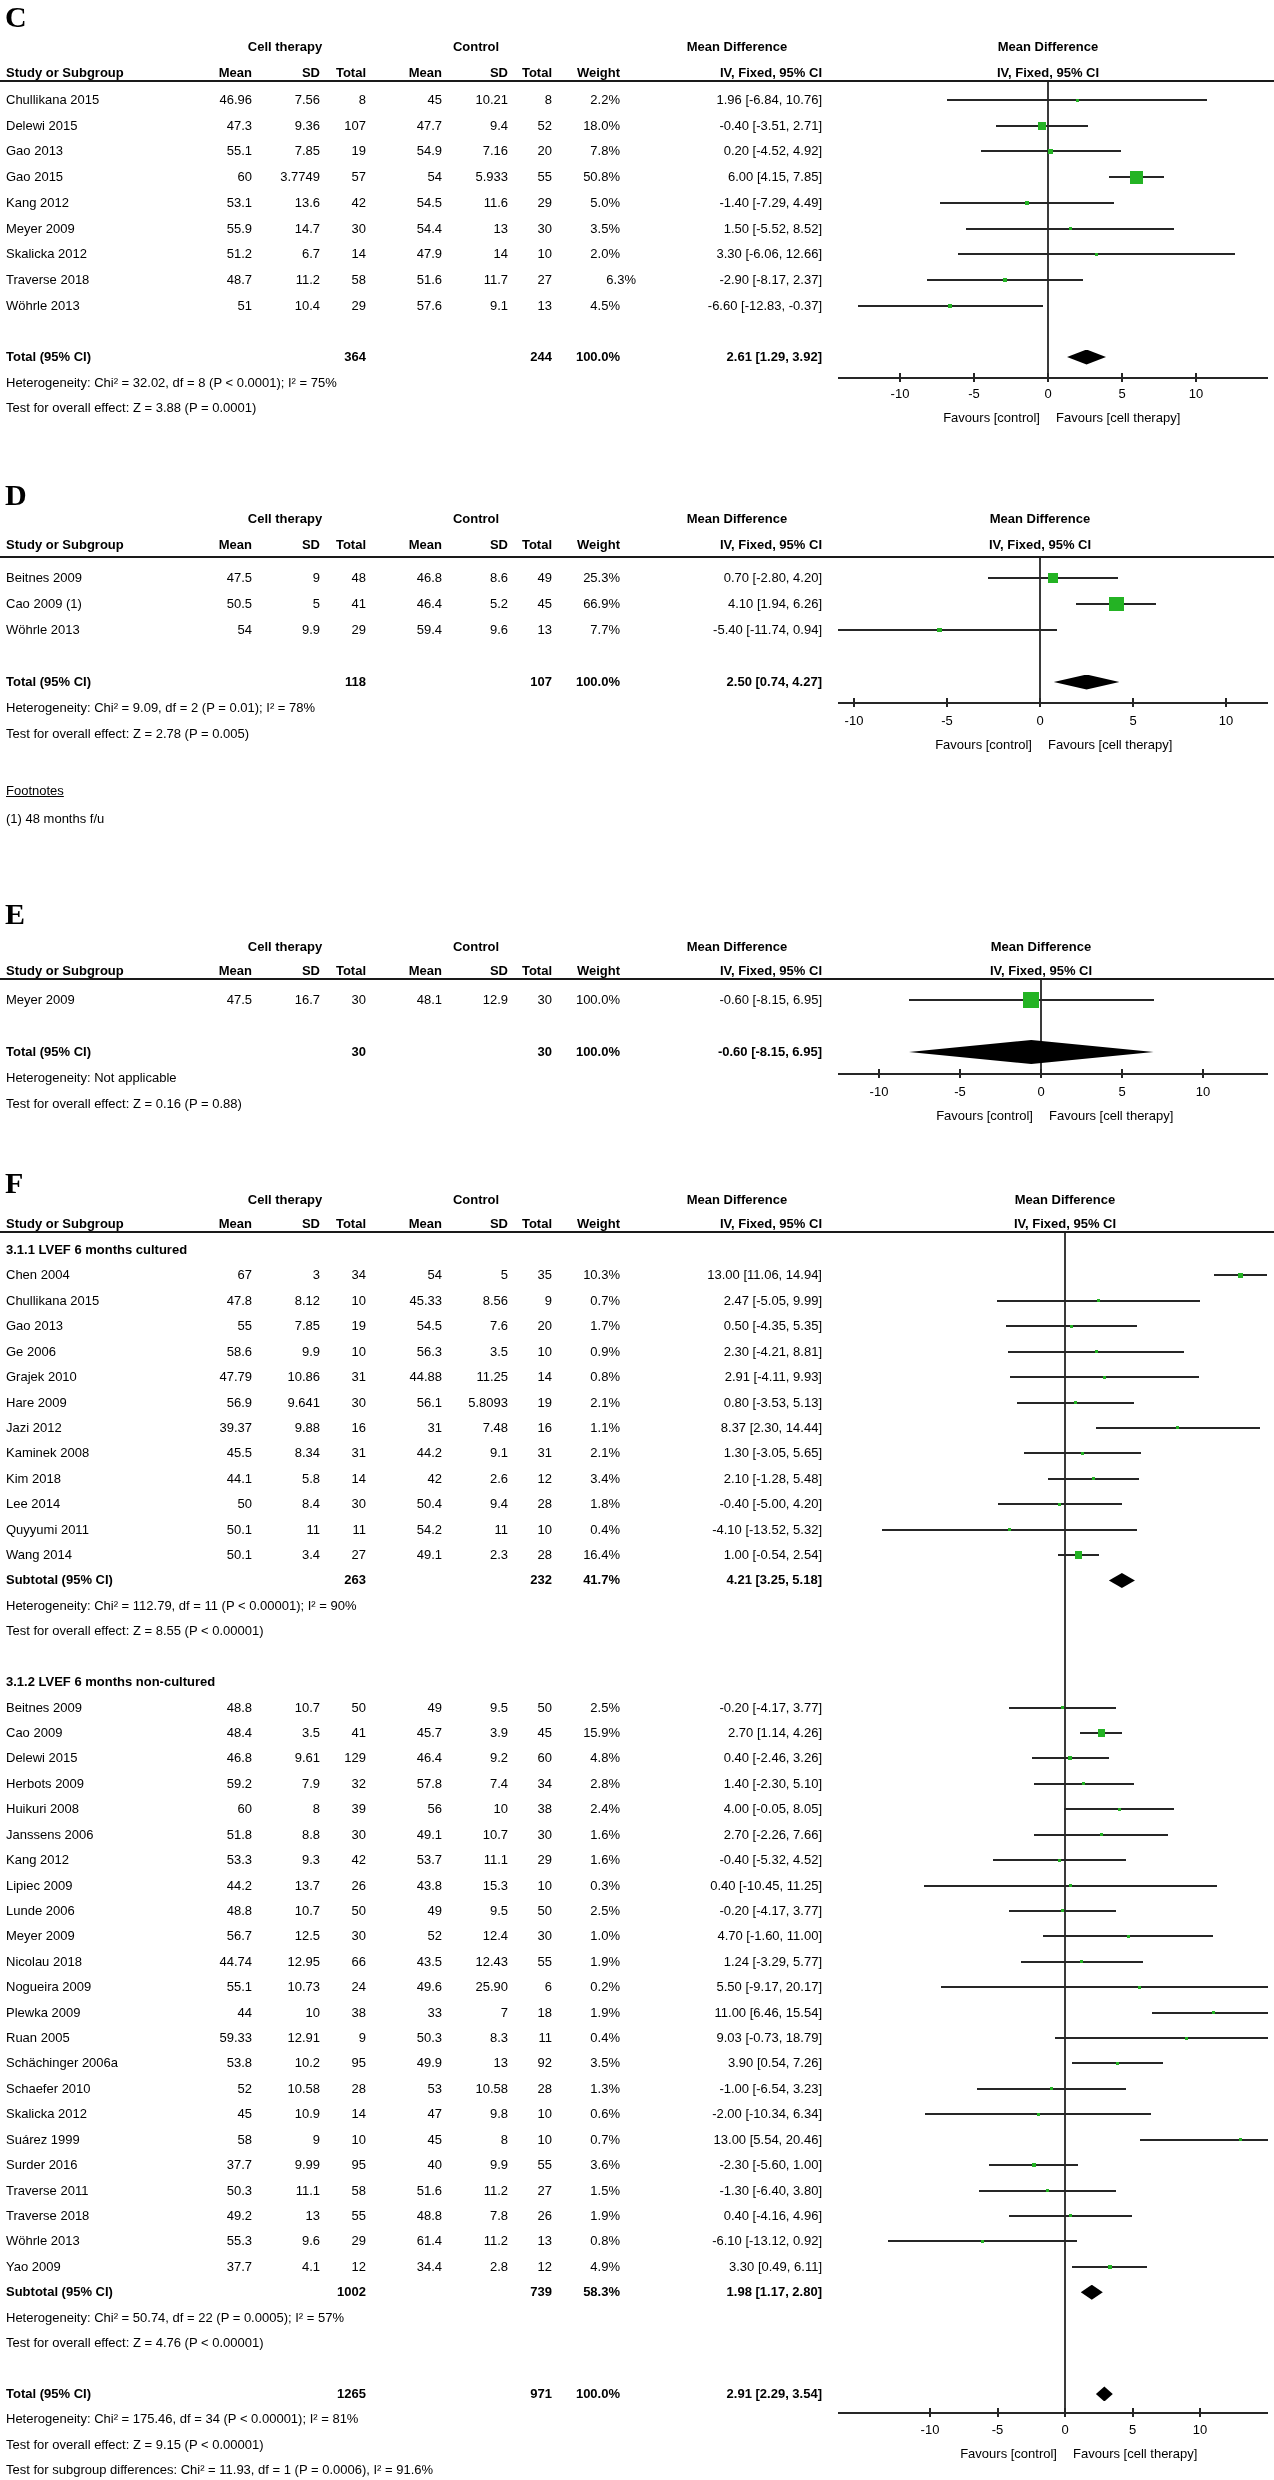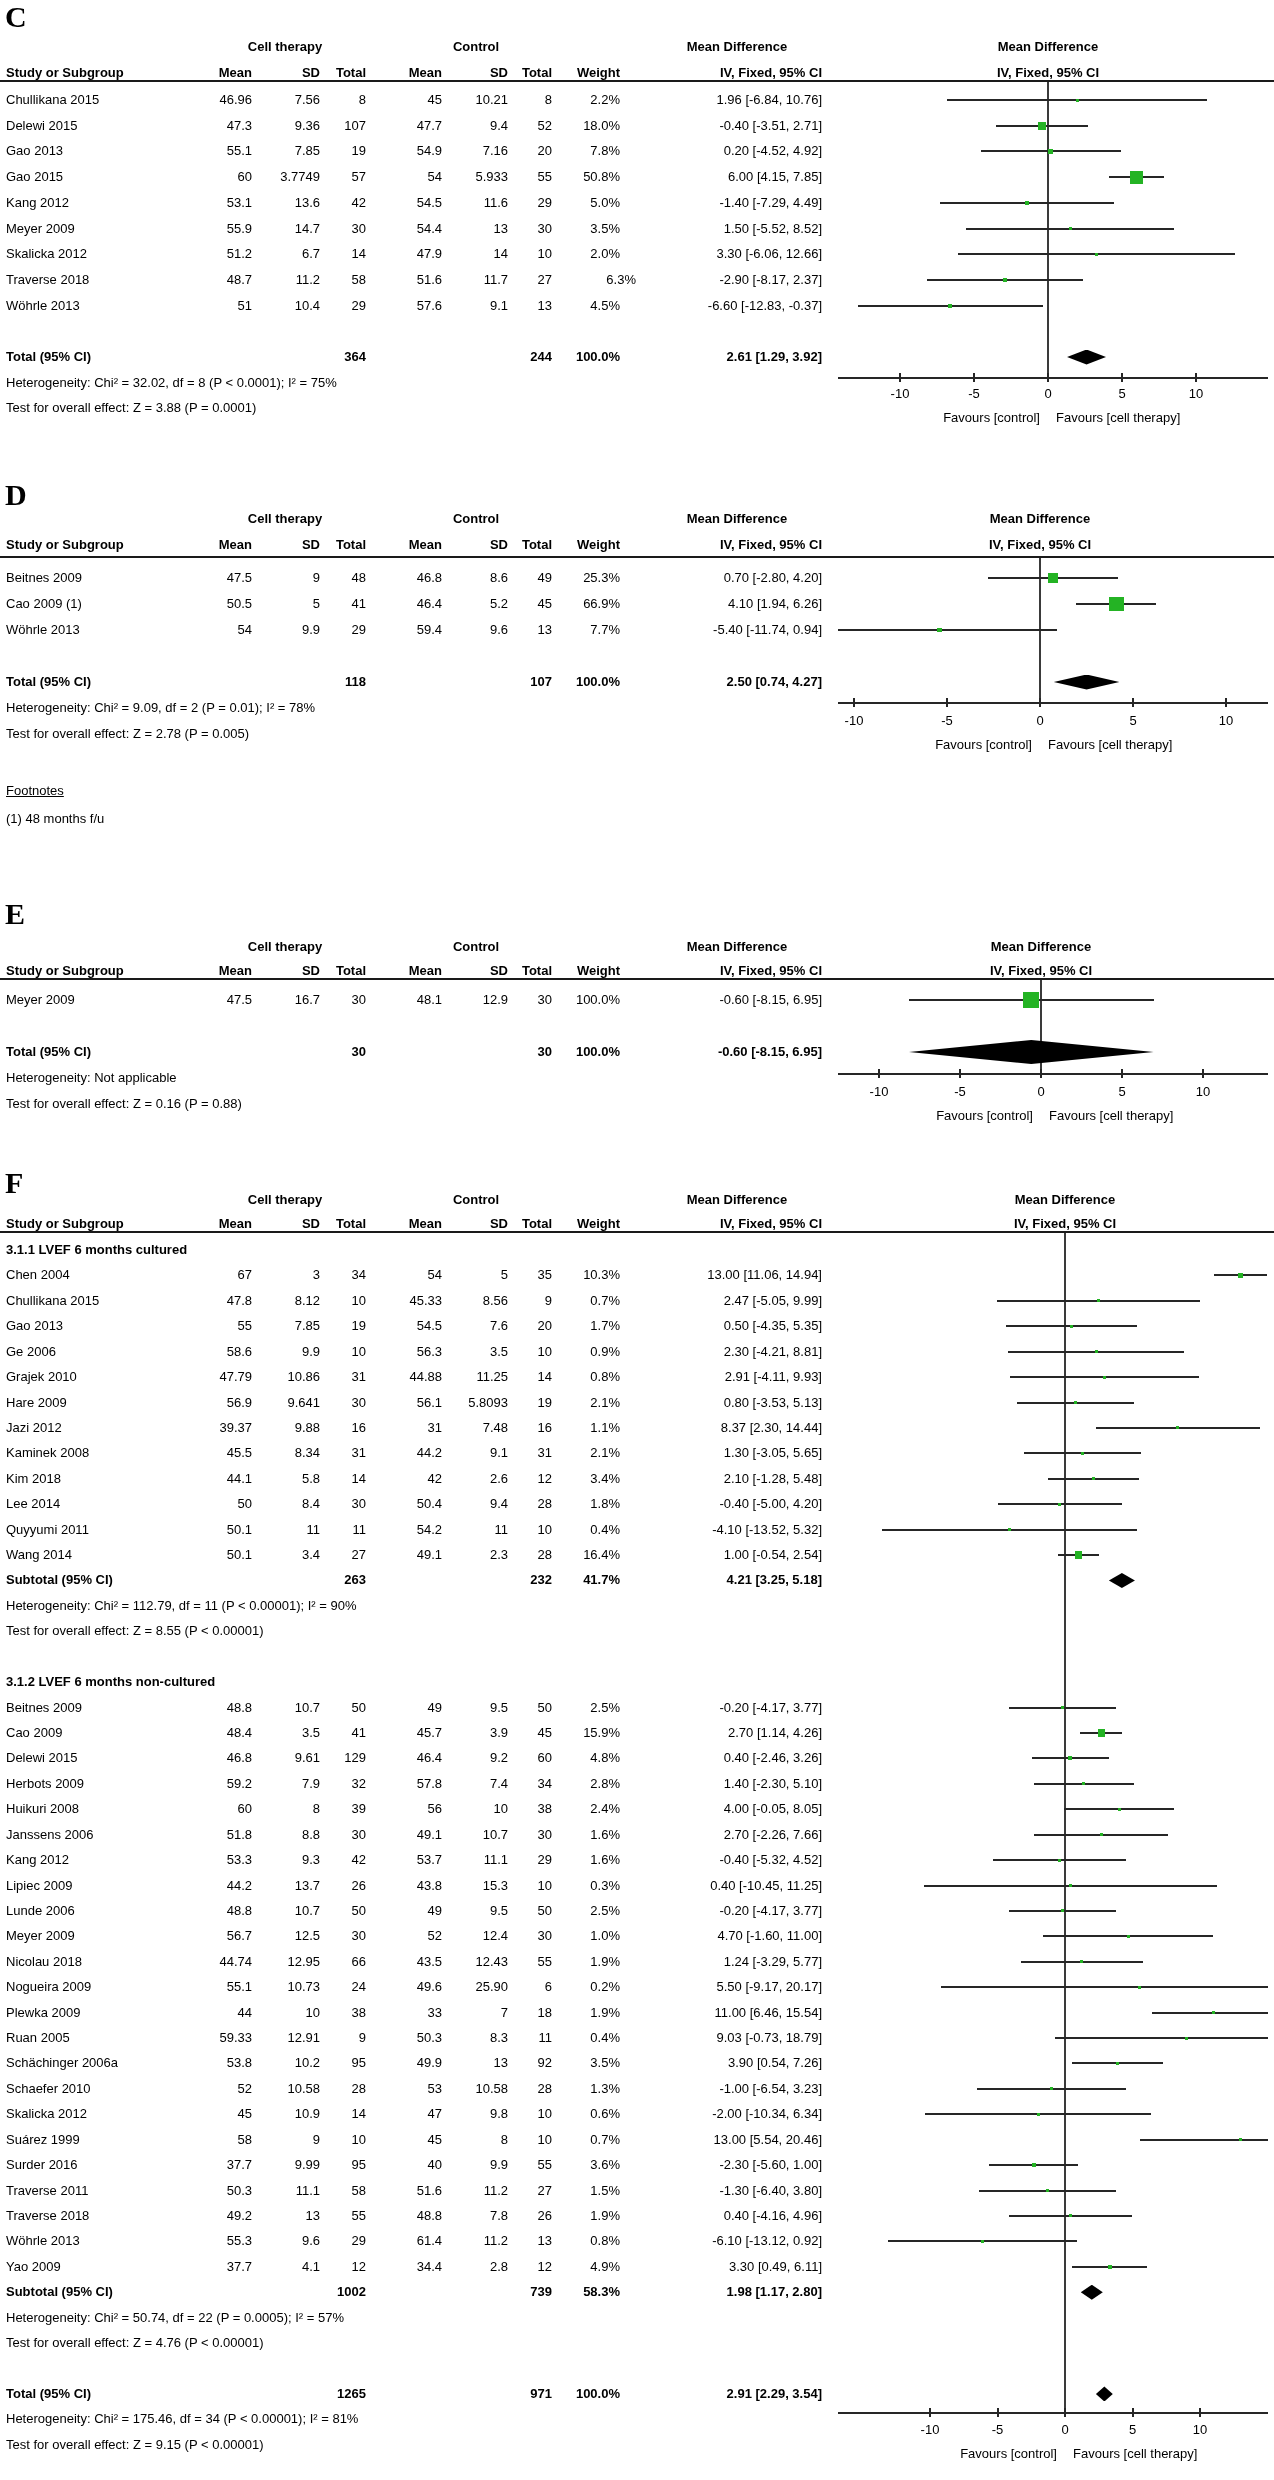--- a/index.html
+++ b/index.html
@@ -718,13 +718,14 @@
     <div class="abs" style="left: 6px; width: 700px; top: 2308.64px;">Heterogeneity: Chi² = 50.74, df = 22 (P = 0.0005); I² = 57%</div>
     <div class="abs" style="left: 6px; width: 700px; top: 2334.06px;">Test for overall effect: Z = 4.76 (P &lt; 0.00001)</div>
     <div class="abs bold" style="top: 2384.9px; left: 6px; width: 230px;">Total (95% CI)</div>
     <div class="abs right bold" style="top: 2384.9px; left: 306px; width: 60px;">1265</div>
     <div class="abs right bold" style="top: 2384.9px; left: 492px; width: 60px;">971</div>
     <div class="abs right bold" style="top: 2384.9px; left: 550px; width: 70px;">100.0%</div>
     <div class="abs right bold" style="top: 2384.9px; left: 622px; width: 200px;">2.91 [2.29, 3.54]</div>
     <div class="diamond" style="left: 1095.91px; width: 16.875px; top: 2386.4px; height: 15px;"></div>
     <div class="abs" style="left: 6px; width: 700px; top: 2410.32px;">Heterogeneity: Chi² = 175.46, df = 34 (P &lt; 0.00001); I² = 81%</div>
     <div class="abs" style="left: 6px; width: 700px; top: 2435.74px;">Test for overall effect: Z = 9.15 (P &lt; 0.00001)</div>
+    <div class="abs" style="left: 6px; width: 760px; top: 2461.16px;">Test for subgroup differences: Chi² = 11.93, df = 1 (P = 0.0006), I² = 91.6%</div>
   </div>
 
 </body></html>

